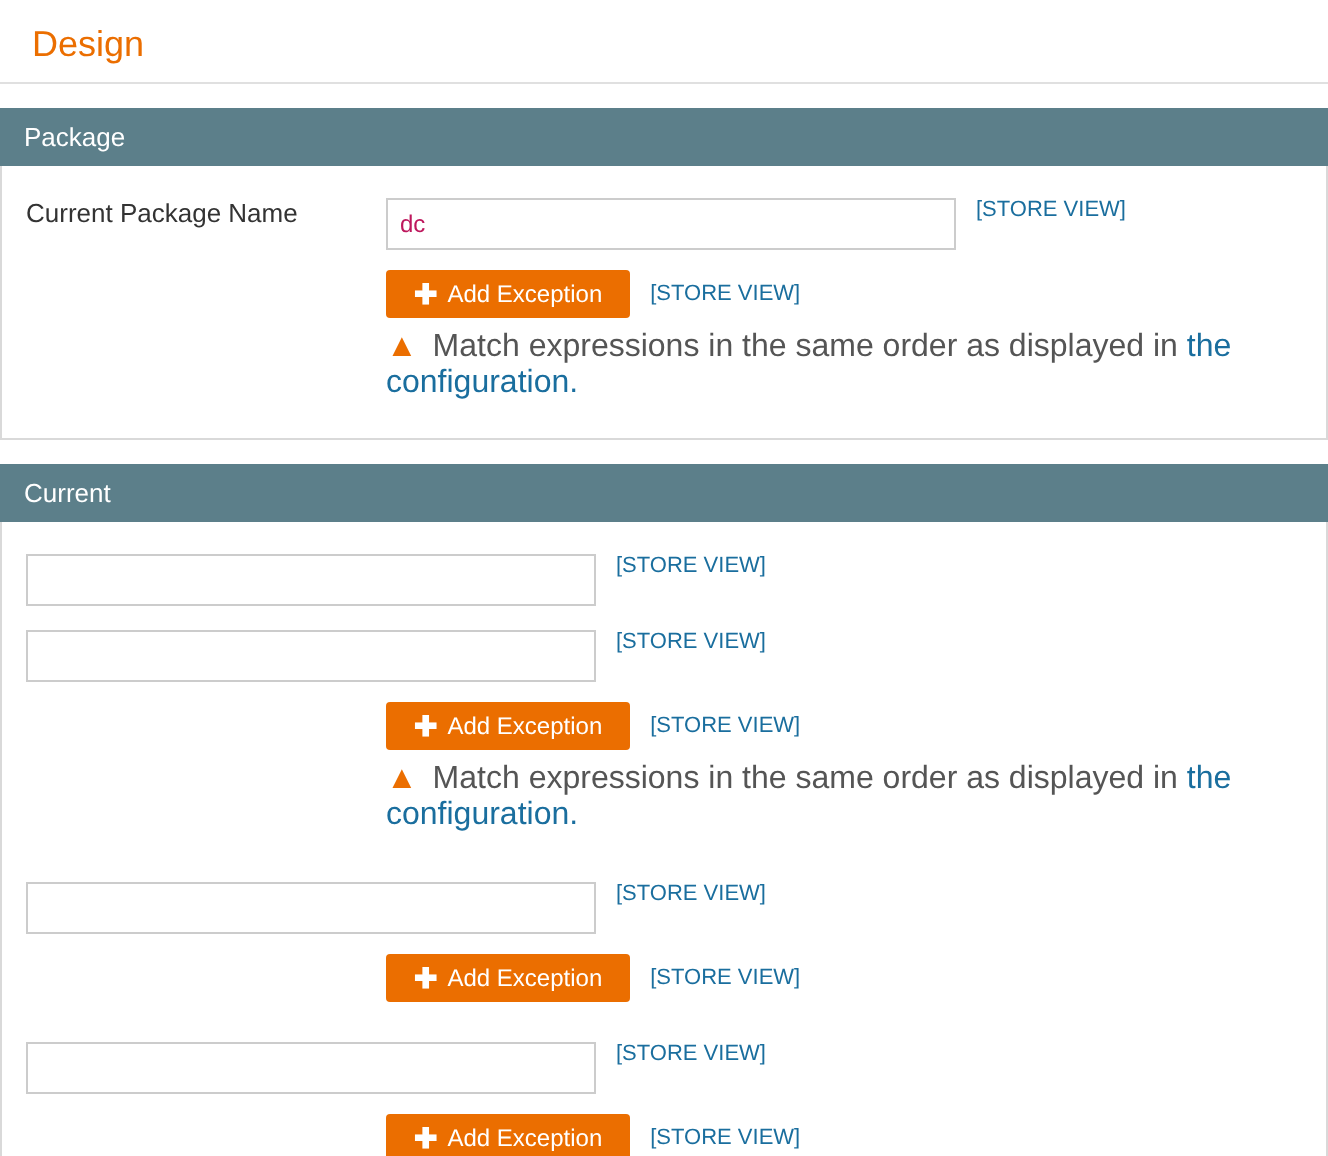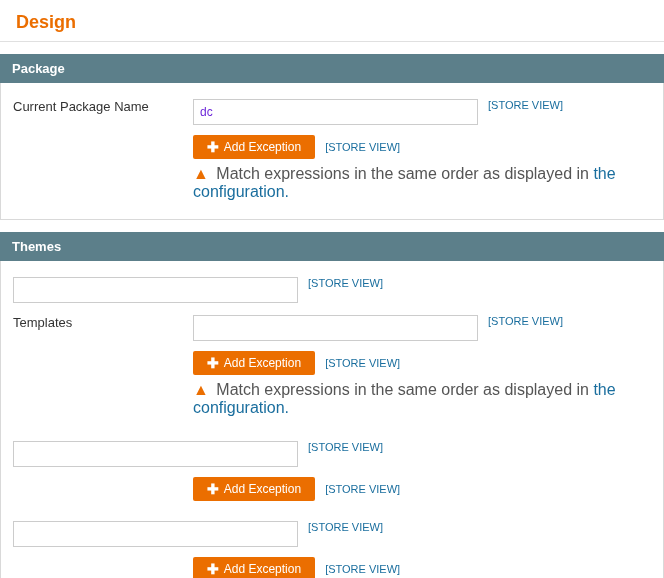--- a/index.html
+++ b/index.html
@@ -14,31 +14,31 @@
       min-height: 578px;
       background: #fff;
     }
     .page-header {
       padding: 12px 16px 8px 16px;
       border-bottom: 1px solid #e0e0e0;
     }
     .page-title {
       font-size: 18px;
       color: #eb6e00;
-      font-weight: bold;
+      font-weight: normal;
     }
     .section {
       margin: 12px 0;
     }
     .section-header {
       background: #5c7f8a;
       color: #fff;
       padding: 7px 12px;
       font-size: 13px;
-      font-weight: bold;
+      font-weight: normal;
     }
     .section-body {
       background: #fff;
       border: 1px solid #d9d9d9;
       border-top: none;
       padding: 10px 0;
     }
     .field-row {
       display: flex;
       padding: 6px 12px;
@@ -54,21 +54,21 @@
     .field-input {
       flex: 1;
       max-width: 285px;
     }
     .field-input input[type="text"] {
       width: 100%;
       height: 26px;
       border: 1px solid #ccc;
       padding: 3px 6px;
       font-size: 12px;
-      color: #6d28d9;
+      color: #be185d;
       background: #fff;
     }
     .field-store-view {
       margin-left: 10px;
       color: #1a6e9e;
       font-size: 11px;
       cursor: pointer;
       white-space: nowrap;
       text-decoration: none;
     }
@@ -157,32 +157,31 @@
       <div class="match-note">
         <span class="triangle">▲</span>
         <span>Match expressions in the same order as displayed in</span>
         <a href="#"> <span>the configuration.</span></a>
       </div>
 
     </div>
   </div>
 
   <div class="section">
-    <div class="section-header">Themes</div>
+    <div class="section-header">Current</div>
     <div class="section-body">
 
       <div class="field-row">
         <div class="field-input">
           <input type="text" style="">
         </div>
         <a class="field-store-view">[STORE VIEW]</a>
       </div>
 
       <div class="field-row">
-        <div class="field-label">Templates</div>
         <div class="field-input">
           <input type="text" style="">
         </div>
         <a class="field-store-view">[STORE VIEW]</a>
       </div>
 
       <div class="exception-row">
         <div class="exception-row-inner">
           <button class="btn-add-exception">
             <span class="plus-icon">✚</span>

